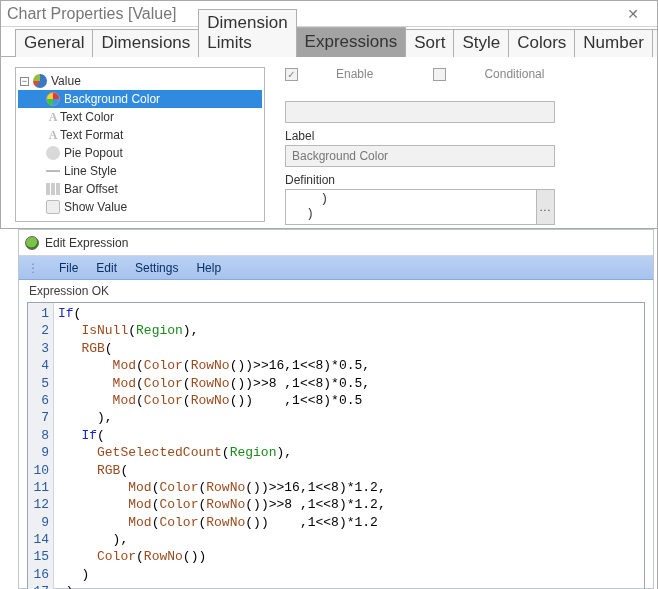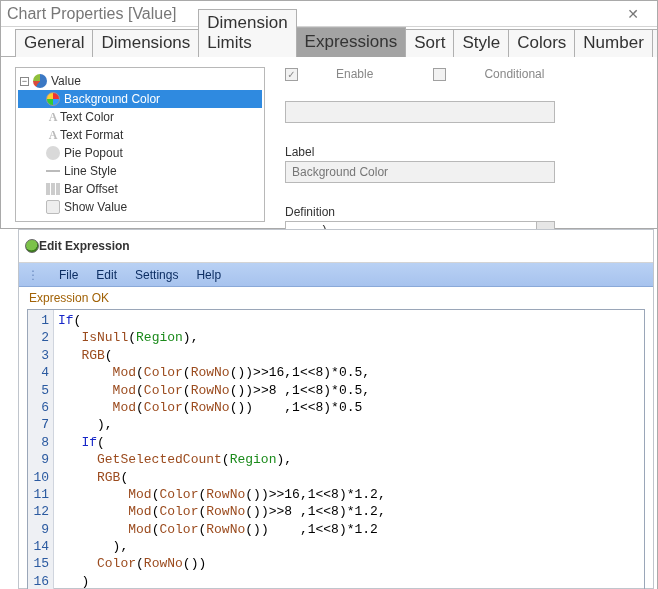--- a/index.html
+++ b/index.html
@@ -48,36 +48,36 @@
   .ico-popout { border-radius:50%; background:#d9d9d9; }
   .ico-bar { background:linear-gradient(to right,#ccc 0 30%,transparent 30% 35%,#ccc 35% 65%,transparent 65% 70%,#ccc 70% 100%); height:12px;}
   .ico-line { background:linear-gradient(180deg,transparent 45%,#bbb 45% 55%,transparent 55%); height:12px;}
   .ico-show { border:1px solid #bbb; border-radius:2px; background:#eee;}
   .right-col { flex:1; position:relative;}
   .chk-row { display:flex; align-items:center; gap:4px; margin-bottom:10px;}
   .chk-row.group { display:flex; gap:60px;}
   .cbx { width:13px; height:13px; border:1px solid #a0a0a0; background:#f2f2f2; display:inline-flex; align-items:center; justify-content:center; font-size:10px; color:#8a8a8a;}
   .cbx.checked::after { content:"✓"; }
   .lbl { color:#888;margin-left:34px; }
-  .fld-label { color:#333; margin-top:22px; margin-bottom:2px; display:block;}
+  .fld-label { color:#333; margin-top:6px; margin-bottom:2px; display:block;}
   .textbox { width:270px; height:22px; border:1px solid #b8b8b8; background:#f1f1f1; color:#777; padding:2px 6px; display:flex; align-items:center; }
   .defbox { width:270px; height:36px; border:1px solid #b8b8b8; background:#fff; display:flex; }
   .def-text { flex:1; padding:2px 6px; font-family: Consolas, "Courier New", monospace; font-size:12px; color:#333; line-height:15px; white-space:pre;}
   .def-btn { width:18px; border-left:1px solid #b8b8b8; background:#e6e6e6; display:flex; align-items:center; justify-content:center; color:#333; font-size:10px; letter-spacing:1px;}
   
   .ee-dialog {
     position:absolute; left:18px; top:229px; width:636px; height:360px;
     border:1px solid #c0c5cc; background:#fff;
   }
-  .ee-titlebar { height:33px; display:flex; align-items:center; padding:0 6px; border-bottom:1px solid #d4d4d4;font-weight:bold;}
+  .ee-titlebar { height:26px; display:flex; align-items:center; gap:6px; padding:0 6px; border-bottom:1px solid #d4d4d4;}
   .qv-logo { width:14px; height:14px; border-radius:50%; background:radial-gradient(circle at 45% 40%,#7cc24a 0 55%,#3a7a1b 60% 100%); border:1px solid #666;}
   .ee-menu { height:24px; background:linear-gradient(#b9d1f4,#a7c3ee); display:flex; align-items:center; padding:0 8px; gap:18px; color:#1b3a6b; border-bottom:1px solid #8aa9d8;}
   .ee-menu .grip { color:#6b8bc0; margin-right:4px; letter-spacing:-2px;}
   .ee-menu-item { color:#0c2e63; }
-  .ee-status { padding:4px 10px 2px 10px; color:#a16207;}
+  .ee-status { padding:4px 10px 2px 10px; color:#404040;}
   .ee-editor { margin:2px 8px 8px 8px; border:1px solid #9aa6b8; height:290px; display:flex; font-family: Consolas, "Courier New", monospace; font-size:13px; line-height:17.4px; overflow:hidden;}
   .gutter { width:26px; background:#eef0f4; border-right:1px solid #d0d5de; color:#2b5aa0; text-align:right; padding:2px 4px 0 0;}
   .gutter div { height:17.4px; }
   .code { flex:1; padding:2px 6px 0 4px; white-space:pre; color:#000;}
   .code div { height:17.4px; }
   .k-blue { color:#1727c8; }
   .k-brown { color:#9b4b1e; }
   .k-green { color:#1a8a1a; }
 </style>
 </head>

